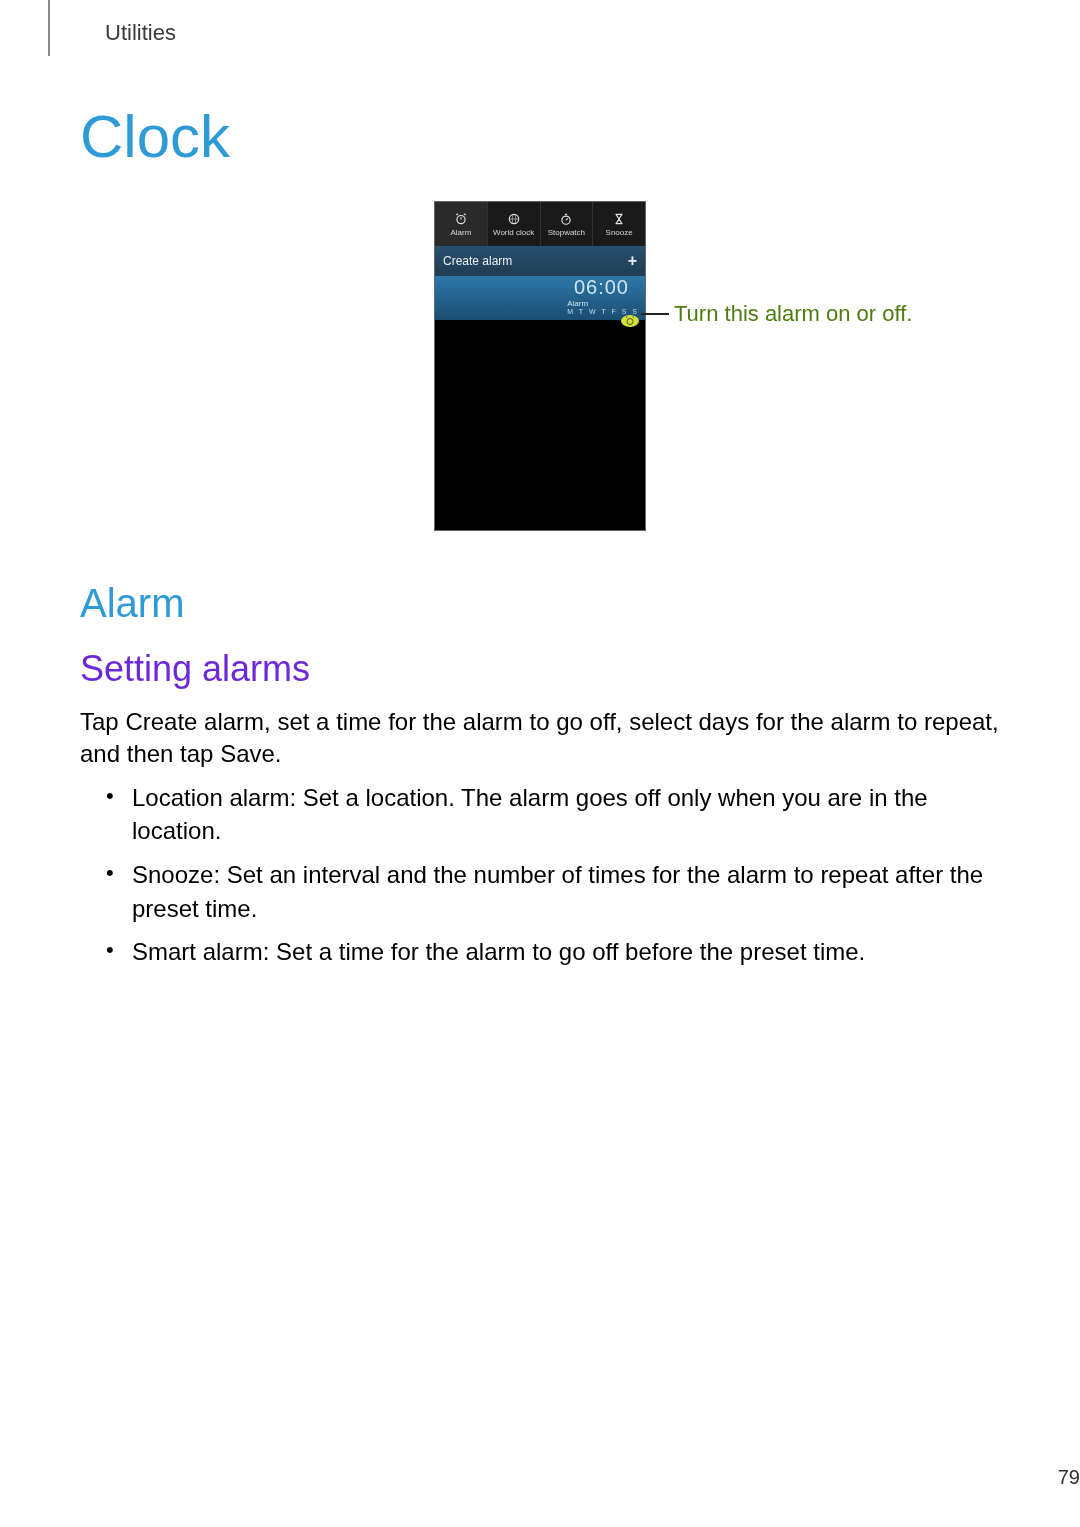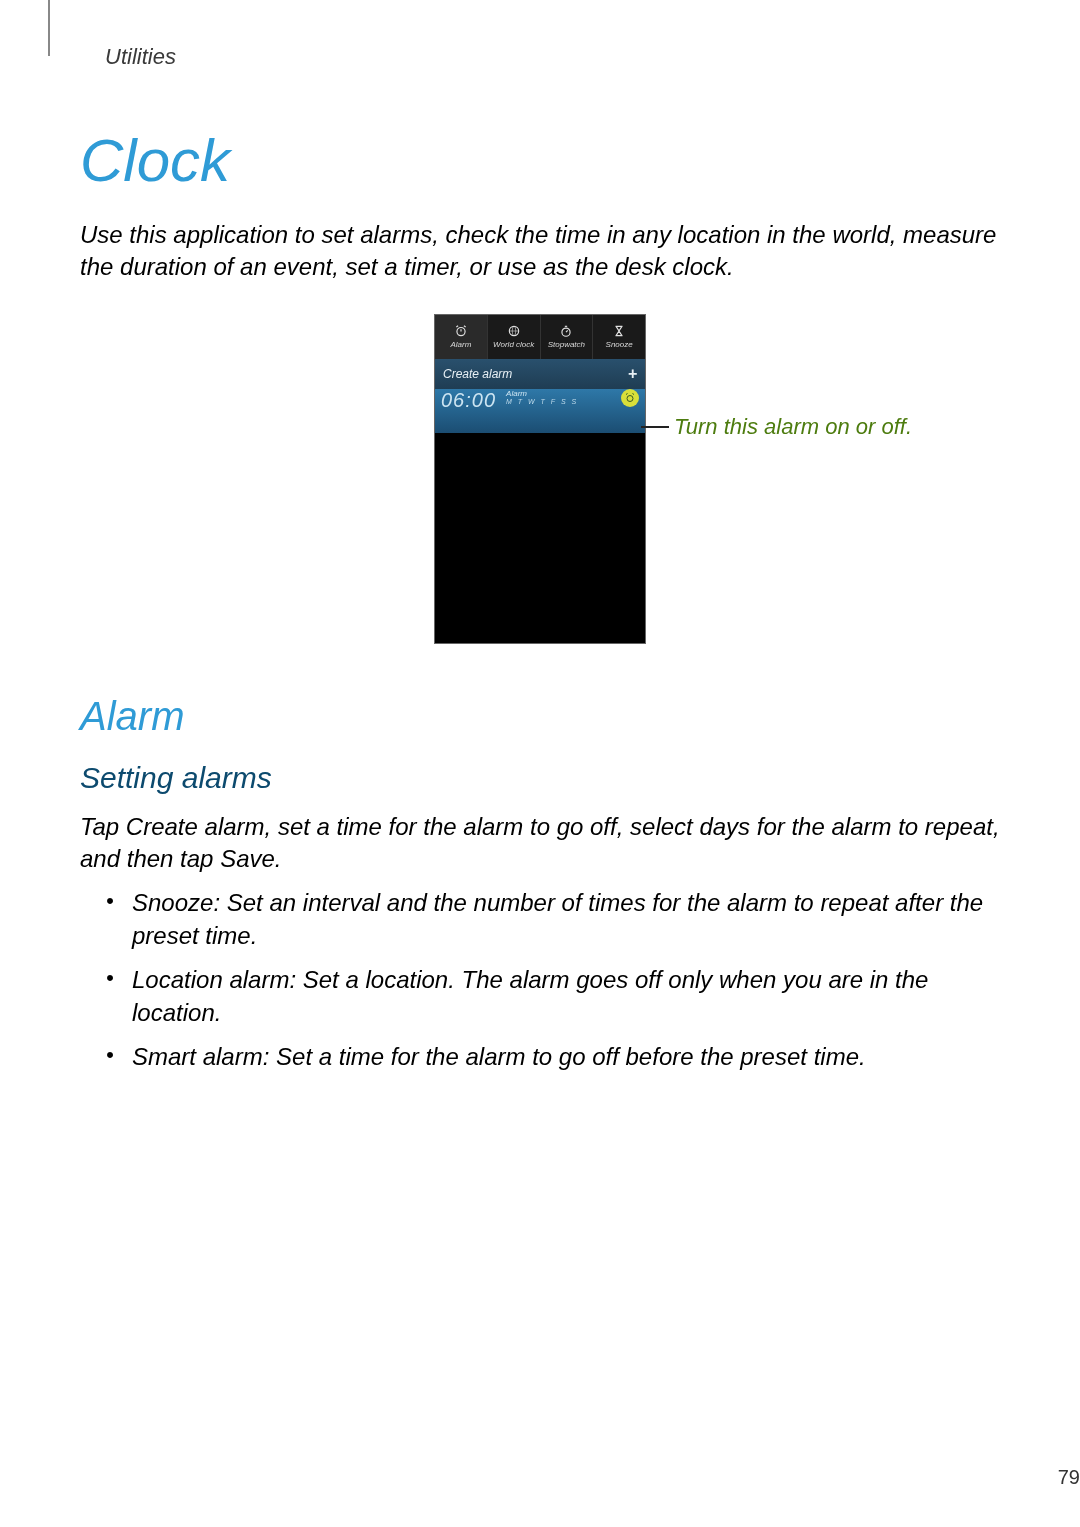--- a/index.html
+++ b/index.html
@@ -13,22 +13,21 @@
   }
   .sidebar-rule {
     position: absolute;
     left: 48px;
     top: 0;
     width: 2px;
     height: 56px;
     background: #888;
   }
   .content {
-    padding: 44px 80px 0 80px;
-    font-style: italic;
+    padding: 20px 80px 0 80px;
   }
   .breadcrumb {
     font-size: 22px;
     color: #3a3a3a;
     margin-left: 25px;
     margin-bottom: 56px;
   }
   .h1 {
     font-size: 60px;
     color: #2f9bd6;
@@ -42,22 +41,22 @@
     margin-bottom: 10px;
   }
   .h2 {
     font-size: 40px;
     color: #2f9bd6;
     font-weight: 400;
     margin-top: 50px;
     margin-bottom: 22px;
   }
   .h3 {
-    font-size: 30px;
-    color: #0c4a6e;
+    font-size: 36px;
+    color: #6d28d9;
     font-weight: 400;
     margin-bottom: 16px;
   }
   .bullets {
     list-style: none;
     margin-top: 10px;
   }
   .bullets li {
     position: relative;
     padding-left: 36px;
@@ -113,26 +112,27 @@
     justify-content: space-between;
     background: linear-gradient(#29506d,#1f3d53);
     color: #e8f0f5;
     font-size: 12px;
     padding: 6px 8px;
     height: 30px;
   }
   .plus { color: #e8f0f5; font-size: 16px; font-weight: bold; }
   .alarm-row {
     display: flex;
-    align-items: flex-start;
+    align-items: flex-end;
     background: linear-gradient(#2e78a8,#1b4d72);
     height: 44px;
     padding: 0 6px;
     color: #cde5f2;
     position: relative;
+    flex-direction: column;
   }
   .time {
     font-size: 20px;
     font-weight: 300;
     letter-spacing: 1px;
     margin-right: 10px;
   }
   .alarm-mid {
     display: flex;
     flex-direction: column;
@@ -171,21 +171,20 @@
 </head>
 <body>
 
 <div class="sidebar-rule"></div>
 
 <div class="content">
   <div class="breadcrumb">Utilities</div>
 
   <div class="h1">Clock</div>
 
-  <p class="body-text">Use this application to set alarms, check the time in any location in the world, measure the duration of an event, set a timer, or use as the desk clock.</p>
 
   <div class="shot-wrap">
     <div class="shot">
       <div class="tabs">
         <div class="tab active">
           <span class="tab-icon">
             <svg width="14" height="14" viewBox="0 0 24 24">
                 <circle cx="12" cy="13" r="7" fill="none" stroke="#e0e0e0" stroke-width="2"></circle>
                 <line x1="12" y1="13" x2="12" y2="9" stroke="#e0e0e0" stroke-width="2"></line>
                 <line x1="4" y1="5" x2="7" y2="3" stroke="#e0e0e0" stroke-width="2"></line>
@@ -250,24 +249,24 @@
 
   <div class="h2">Alarm</div>
   <div class="h3">Setting alarms</div>
 
   <p class="body-text">
     <span>Tap </span><span class="term">Create alarm</span><span>, set a time for the alarm to go off, select days for the alarm to repeat, and then tap </span><span class="term">Save</span><span>.</span>
   </p>
 
   <ul class="bullets">
     <li>
-      <span class="term">Snooze</span><span>: Set an interval and the number of times for the alarm to repeat after the preset time.</span>
+      <span class="term">Location alarm</span><span>: Set a location. The alarm goes off only when you are in the location.</span>
     </li>
     <li>
-      <span class="term">Location alarm</span><span>: Set a location. The alarm goes off only when you are in the location.</span>
+      <span class="term">Snooze</span><span>: Set an interval and the number of times for the alarm to repeat after the preset time.</span>
     </li>
     <li>
       <span class="term">Smart alarm</span><span>: Set a time for the alarm to go off before the preset time.</span>
     </li>
   </ul>
 </div>
 
 <div class="page-num">79</div>
 
 </body></html>

